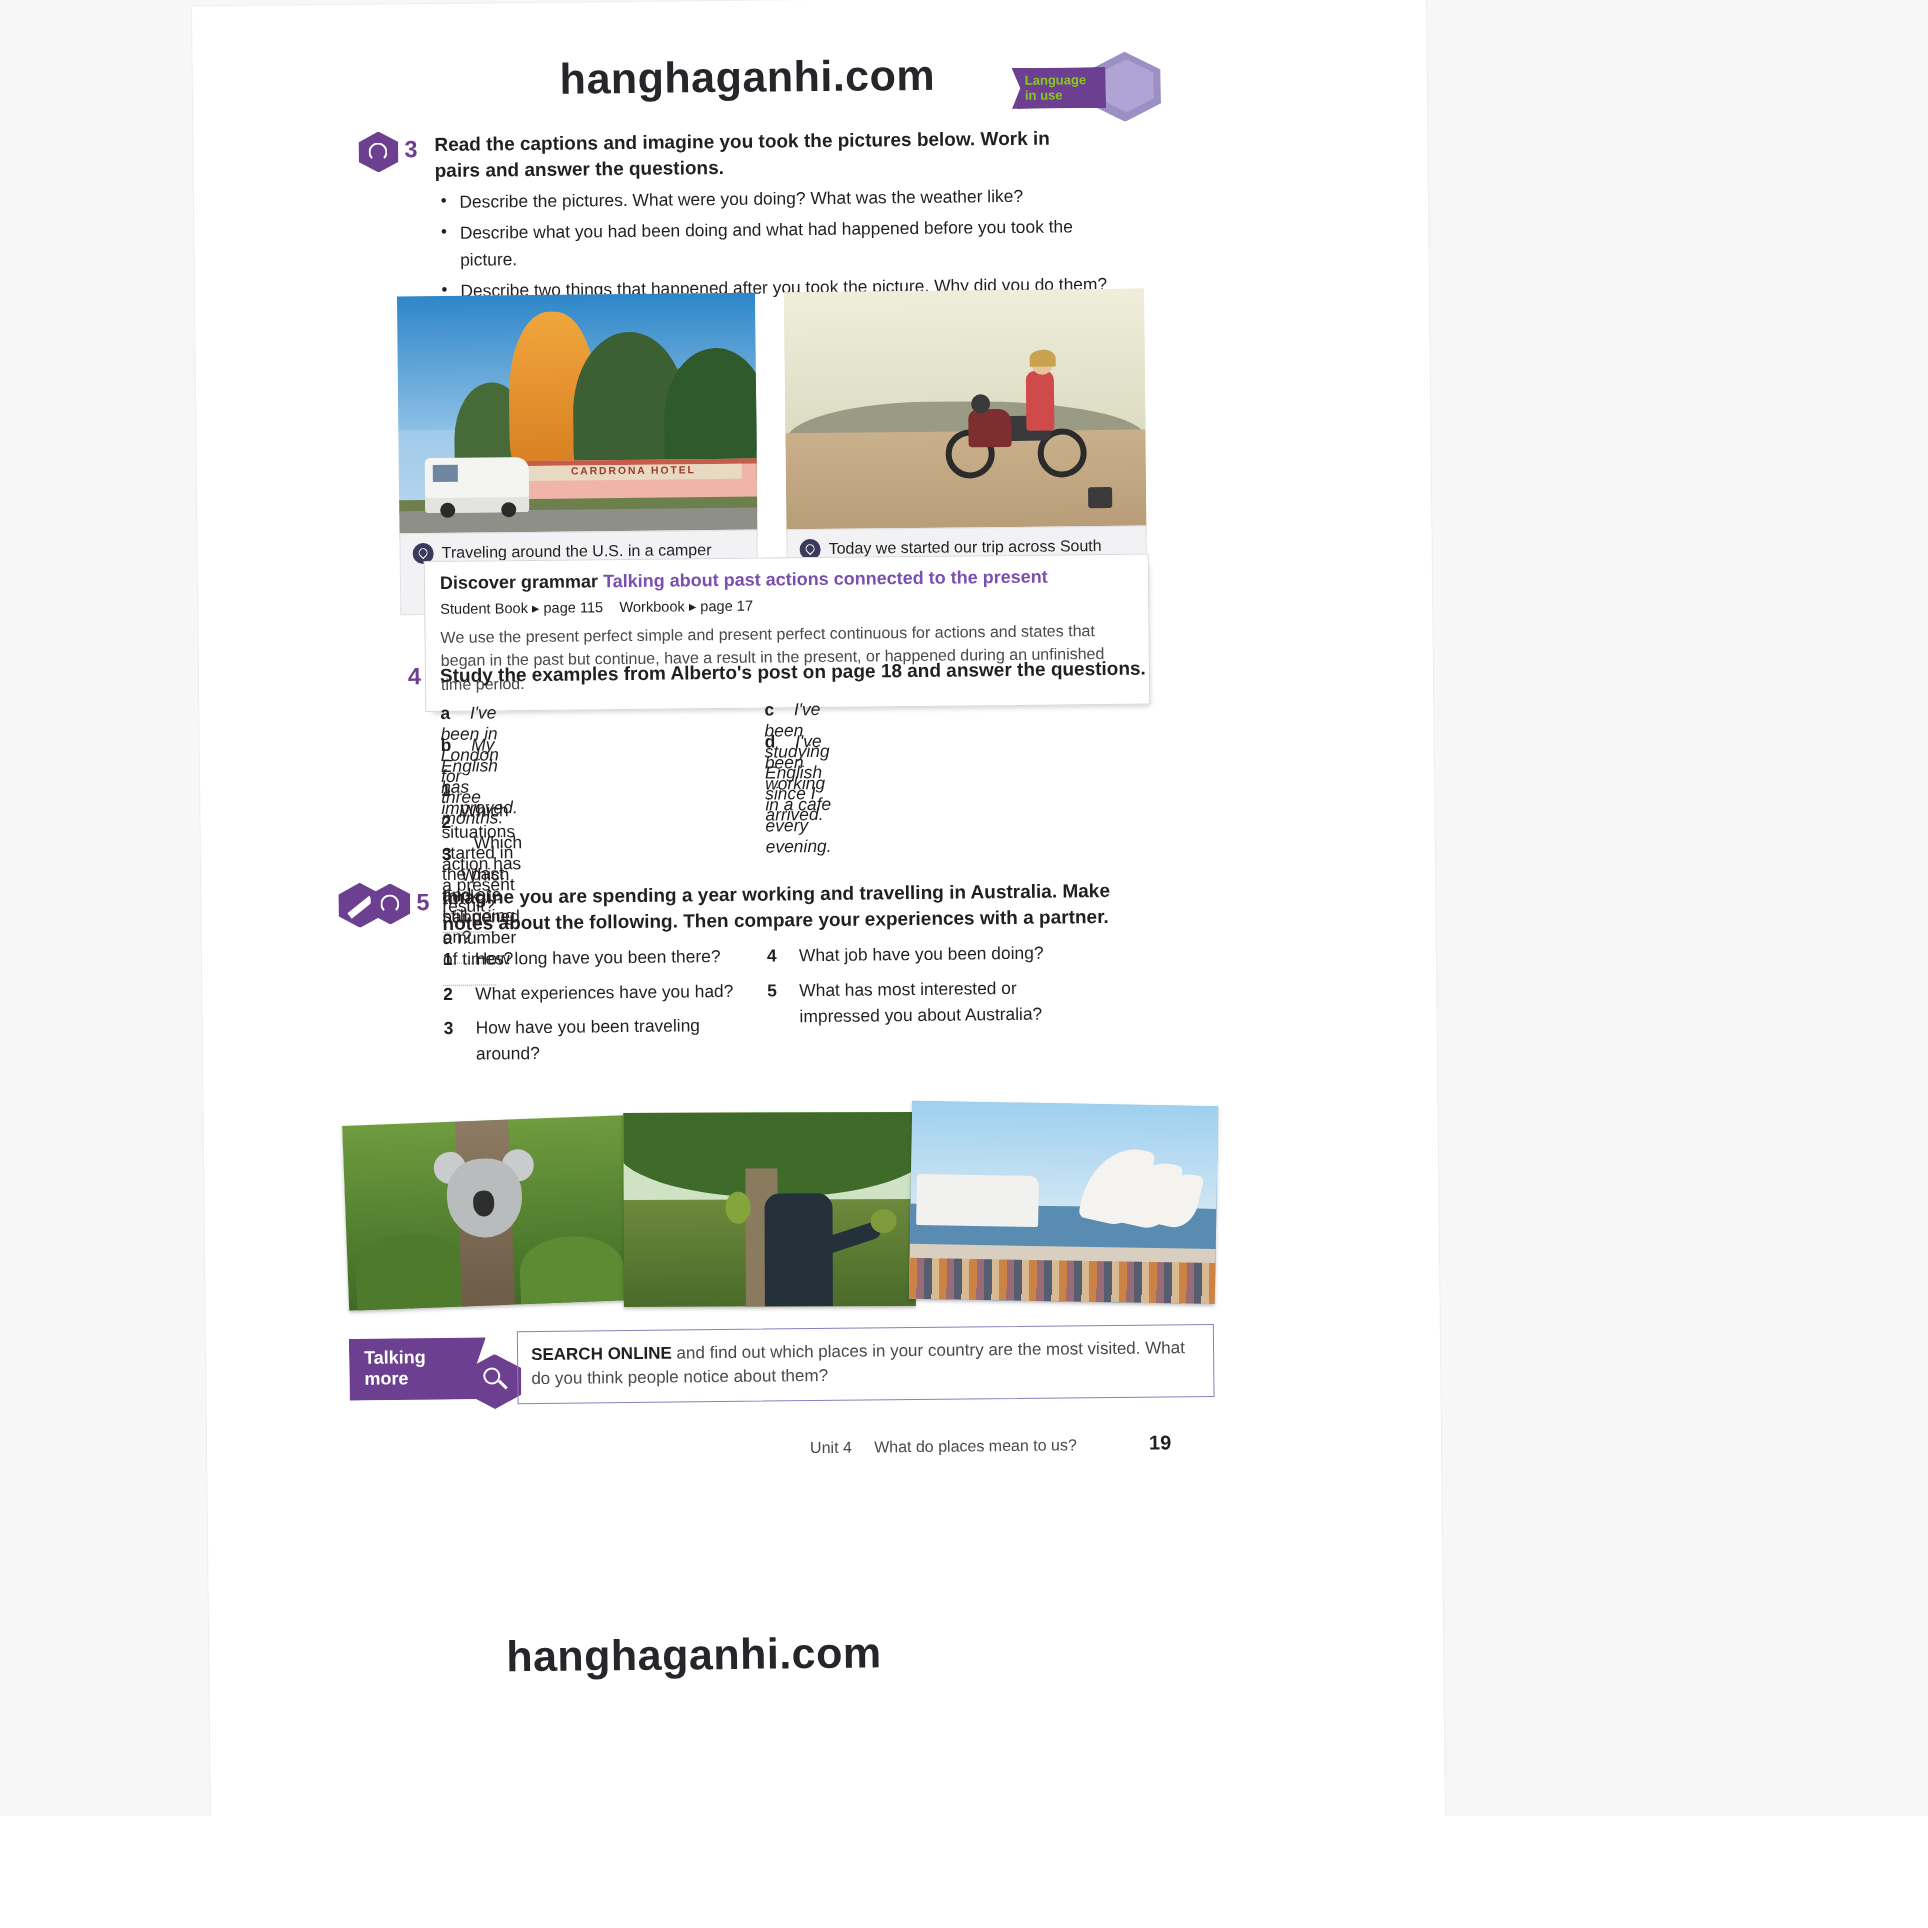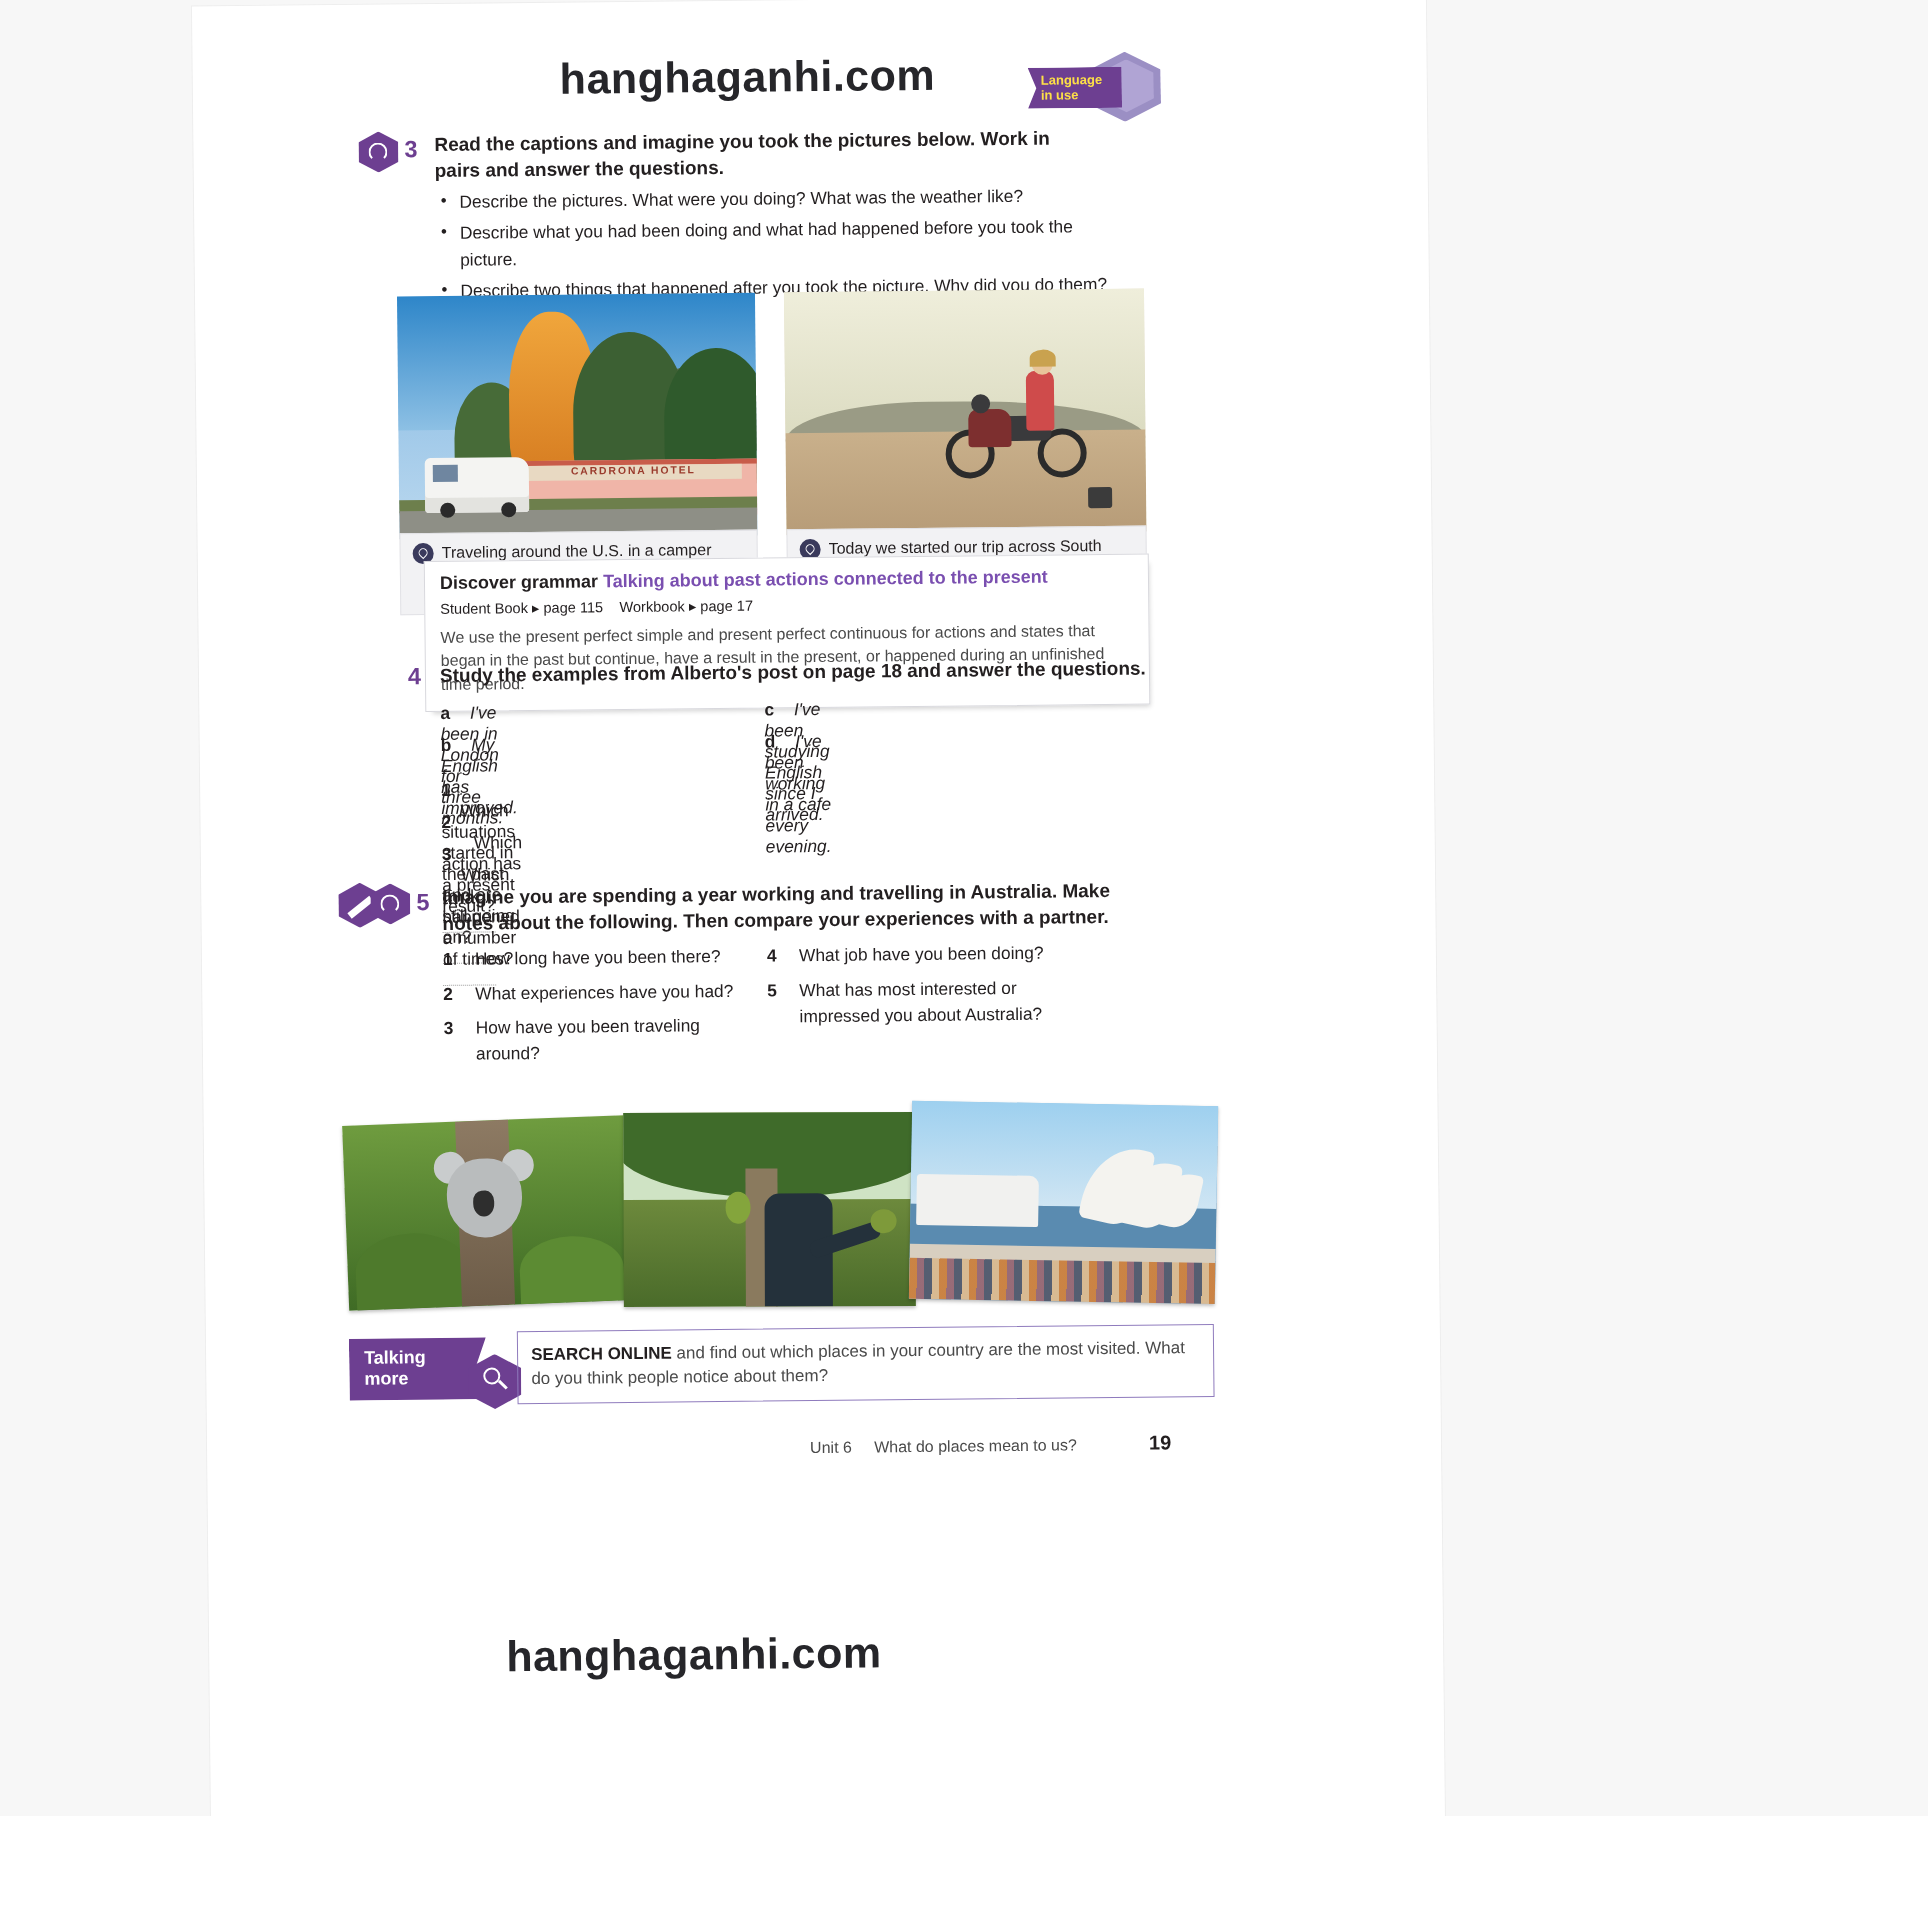--- a/index.html
+++ b/index.html
@@ -53,24 +53,24 @@
     position: absolute; left: 77px; top: 0px; width: 72px; height: 70px;
     background: #9b8fc4;
     clip-path: polygon(50% 0%, 100% 26%, 100% 74%, 50% 100%, 0% 74%, 0% 26%);
   }
   .hexbig2 {
     position: absolute; left: 87px; top: 7.5px; width: 55px; height: 53px;
     background: #b0a4d4;
     clip-path: polygon(50% 0%, 100% 26%, 100% 74%, 50% 100%, 0% 74%, 0% 26%);
   }
   .liu-tab {
-    position: absolute; left: 16px; top: 15px; width: 94px; height: 41px;
+    position: absolute; left: 0px; top: 15px; width: 94px; height: 41px;
     background: #6d3f91;
     clip-path: polygon(0% 0%, 100% 0%, 100% 100%, 0% 100%, 9% 50%);
-    color: #fde047;
+    color: #84cc16;
     font-size: 13px;
     font-weight: bold;
     line-height: 1.15;
     padding: 5.6px 0 0 13px;
     box-sizing: border-box;
   }
 
   
   .hexnum {
     position: absolute; width: 40px; height: 41px;
@@ -462,21 +462,21 @@
         <div class="mag"></div>
         <div class="mag-h"></div>
       </div>
       <div class="dm-box">
         <b>SEARCH ONLINE</b>
         <span>and find out which places in your country are the most visited. What do you think people notice about them?</span>
       </div>
     </div>
 
     <div class="footer">
-      <span class="lbl">Unit 6</span>
+      <span class="lbl">Unit 4</span>
       &nbsp;&nbsp;&nbsp;
       <span class="lbl">What do places mean to us?</span>
     </div>
     <div class="pageno">19</div>
 
     <div class="botline"></div>
 
   </div>
 </div>
 

